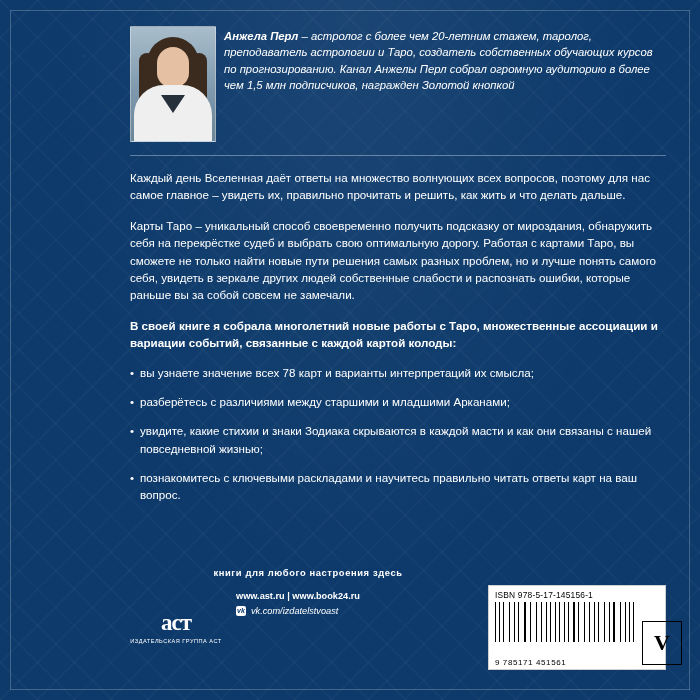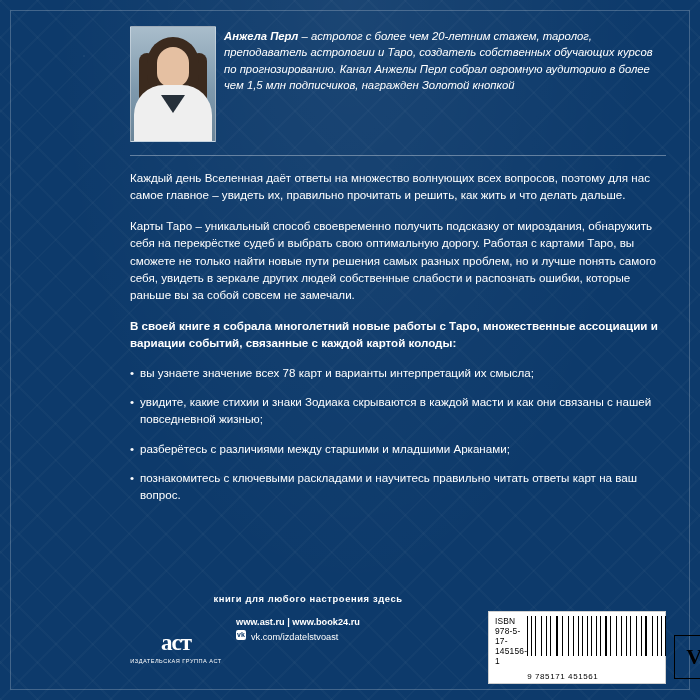--- a/index.html
+++ b/index.html
@@ -118,21 +118,21 @@
   }
   .closing{
     margin:2px 0 0 0;
     font-size:11.6px;
     line-height:1.5;
   }
   .closing b{font-weight:bold;}
   
   .footer{
     position:absolute;
-    left:130px;right:34px;bottom:16px;
+    left:130px;right:34px;bottom:30px;
     color:#fff;
   }
   .footer-tagline{
     text-align:center;
     font-size:9.4px;
     letter-spacing:.6px;
     font-weight:bold;
     margin-bottom:7px;
     padding-right:180px;
   }
@@ -162,35 +162,35 @@
     margin-top:4px;
     white-space:nowrap;
   }
   .links{
     flex:1;
     font-size:9.2px;
     line-height:1.55;
     padding-top:4px;
   }
   .links .site{font-weight:bold;margin-bottom:1px;}
-  .links .soc{display:flex;align-items:flex-start;gap:5px;}
+  .links .soc{display:flex;align-items:center;gap:5px;font-style:italic;}
   .sq{
     width:10px;height:10px;display:inline-block;border-radius:2px;
     background:#ffffff;color:#0d3a6b;font-size:7px;line-height:10px;text-align:center;font-weight:bold;
     flex:0 0 10px;
   }
   .sq.ok{border-radius:50%;}
   .isbn-box{
     width:178px;
     background:#ffffff;
     color:#000;
     border:1px solid #d0d0d0;
     padding:4px 6px 2px 6px;
     box-sizing:border-box;
-    display:flex;flex-direction:row;
+    display:flex;flex-direction:column;
   }
   .isbn-text{
     font-size:8.4px;
     margin-bottom:2px;
     letter-spacing:.2px;
   }
   .barcode-wrap{display:flex;align-items:flex-end;gap:6px;}
   .barcode{
     height:40px;
     flex:1;
@@ -242,22 +242,22 @@
 
     <div class="divider"></div>
 
     <p class="body-par">Каждый день Вселенная даёт ответы на множество волнующих всех вопросов, поэтому для нас самое главное – увидеть их, правильно прочитать и решить, как жить и что делать дальше.</p>
     <p class="body-par">Карты Таро – уникальный способ своевременно получить подсказку от мироздания, обнаружить себя на перекрёстке судеб и выбрать свою оптимальную дорогу. Работая с картами Таро, вы сможете не только найти новые пути решения самых разных проблем, но и лучше понять самого себя, увидеть в зеркале других людей собственные слабости и распознать ошибки, которые раньше вы за собой совсем не замечали.</p>
 
     <p class="bold-par">В своей книге я собрала многолетний новые работы с Таро, множественные ассоциации и вариации событий, связанные с каждой картой колоды:</p>
 
     <ul class="bullets">
       <li>вы узнаете значение всех 78 карт и варианты интерпретаций их смысла;</li>
+      <li>разберётесь с различиями между старшими и младшими Арканами;</li>
       <li>увидите, какие стихии и знаки Зодиака скрываются в каждой масти и как они связаны с нашей повседневной жизнью;</li>
-      <li>разберётесь с различиями между старшими и младшими Арканами;</li>
       <li>познакомитесь с ключевыми раскладами и научитесь правильно читать ответы карт на ваш вопрос.</li>
     </ul>
 
   </div>
 
   <div class="footer">
     <div class="footer-tagline">книги для любого настроения здесь</div>
     <div class="footer-row">
       <div class="logo-box">
         <div class="logo-ast">аст</div>

